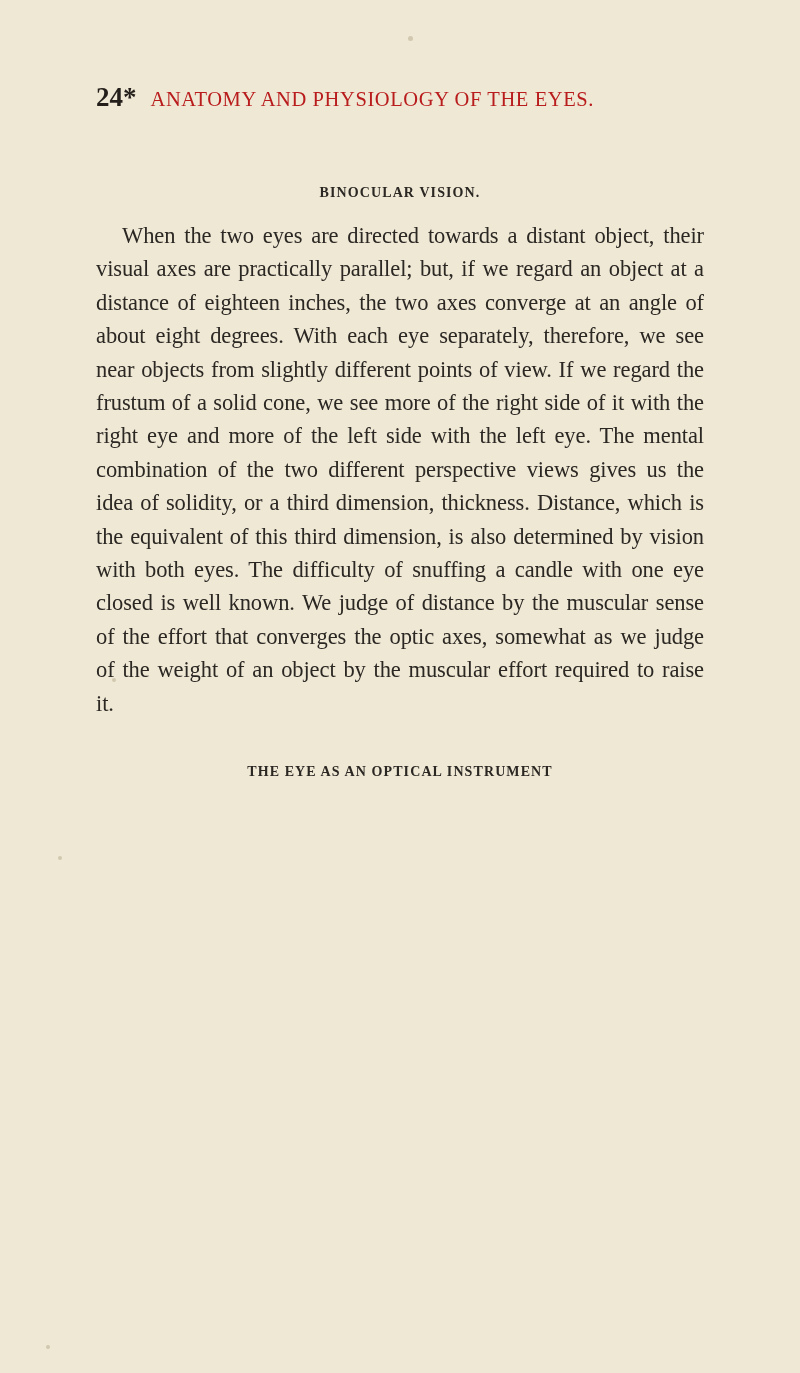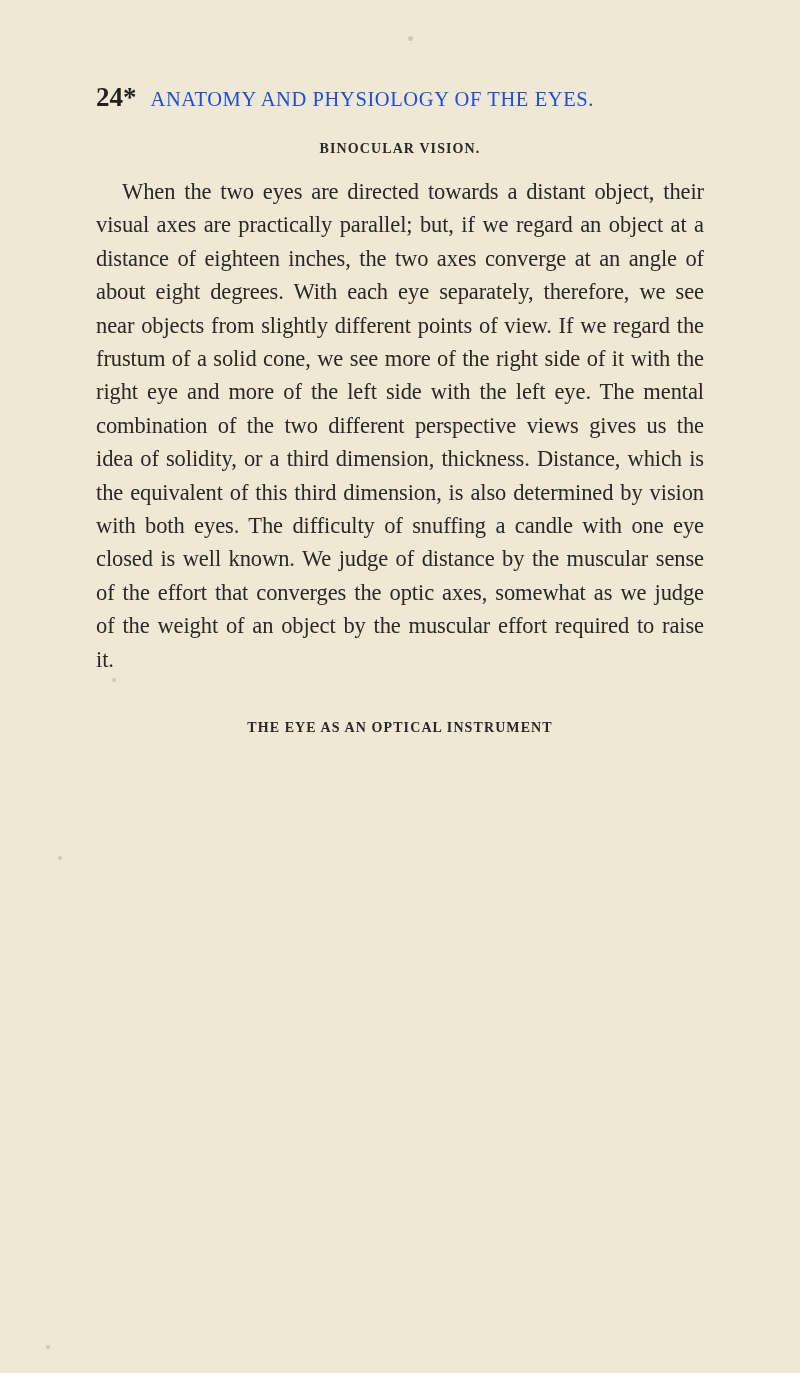--- a/index.html
+++ b/index.html
@@ -31,28 +31,28 @@
   .folio {
     font-size: 27px;
     font-weight: bold;
     letter-spacing: 0px;
     margin-right: 14px;
     color: #241f1b;
   }
   .running-head {
     font-size: 20.5px;
     letter-spacing: 0.6px;
-    color: #1d4ed8;
+    color: #b91c1c;
     font-weight: normal;
   }
   .section-head {
     text-align: center;
     font-size: 14px;
     letter-spacing: 1.1px;
-    margin-top: 28px;
+    margin-top: 72px;
     margin-bottom: 18px;
     color: #2b2723;
   }
   .section-head-2 {
     text-align: center;
     font-size: 14px;
     letter-spacing: 1.1px;
     margin-top: 44px;
     margin-bottom: 16px;
     color: #2b2723;

